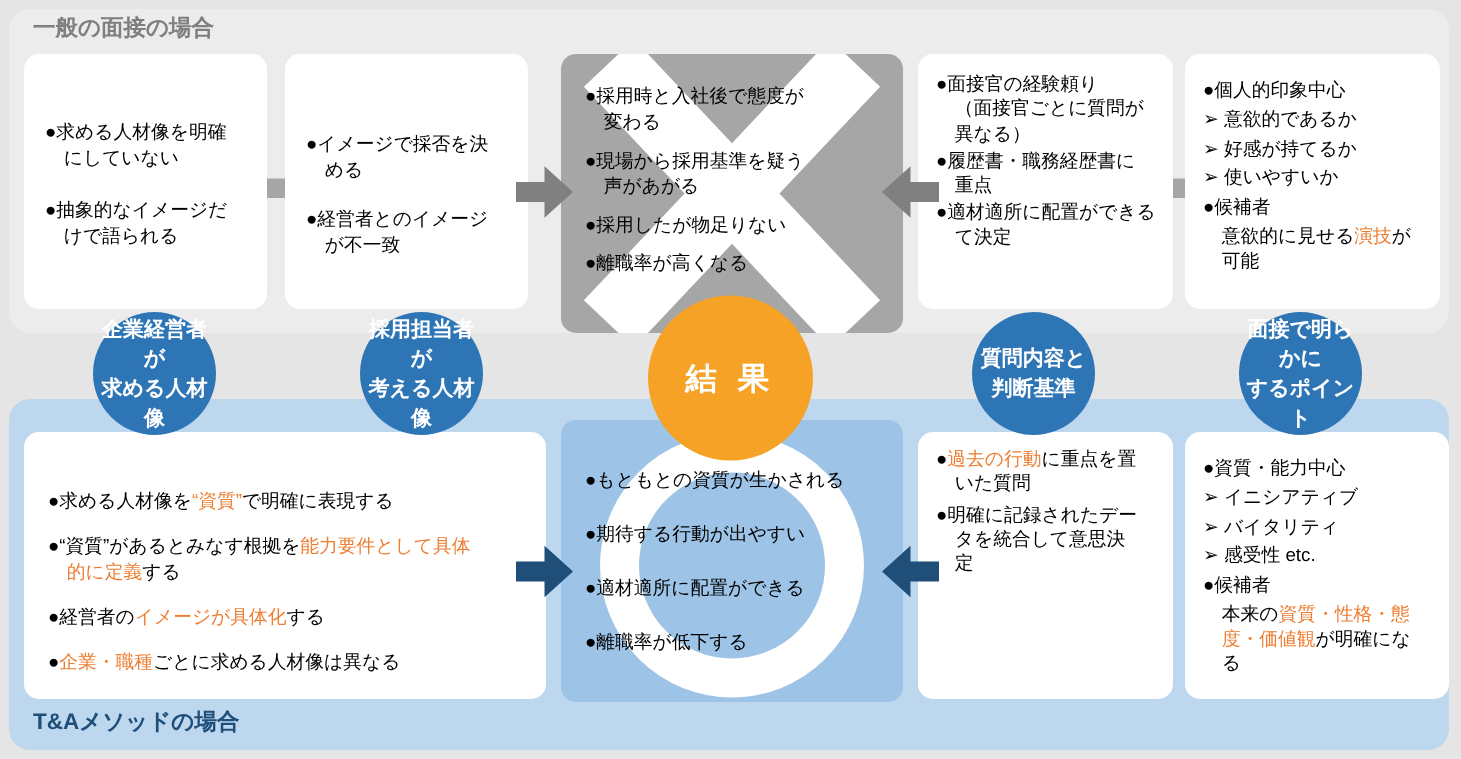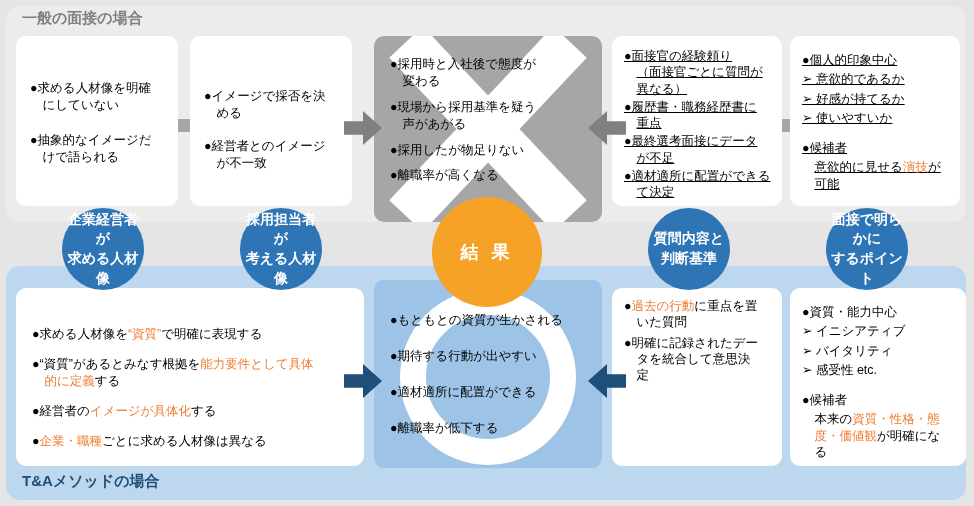--- a/index.html
+++ b/index.html
@@ -10,37 +10,37 @@
   .panel-top { left: 6px; top: 6px; width: 960px; height: 216px; background: var(--panelgray, #ECECEC); z-index: 0; }
   .panel-bottom { left: 6px; top: 266px; width: 960px; height: 234px; background: var(--panelblue, #BDD7EE); z-index: 0; }
 
   .panel-title { position: absolute; font-size: 15px; font-weight: bold; z-index: 4; }
   .title-top { left: 22px; top: 9px; color: var(--titlegray, #7F7F7F); }
   .title-bottom { left: 22px; top: 472px; color: var(--darkblue, #1F4E79); }
 
   .box { position: absolute; background: #fff; border-radius: 10px; font-size: 12.5px; line-height: 1.35; color: #000; z-index: 1; }
   .line { white-space: pre-wrap; padding-left: 1em; text-indent: -1em; }
   .line.indent { text-indent: 0; }
-  .line.gap { margin-top: 14px; }
+  .line.gap { margin-top: 4px; }
   .c-orange { color: var(--orange, #ED7D31); }
   .c-blue { color: var(--blue, #2E75B6); }
 
   .box-t1 { left: 16px; top: 36px; width: 162px; height: 170px; padding: 44px 12px 0 14px; }
   .box-t1 .line { margin-bottom: 18px; }
   .box-t2 { left: 190px; top: 36px; width: 162px; height: 170px; padding: 52px 12px 0 14px; }
   .box-t2 .line { margin-bottom: 16px; }
 
   .box-tc { left: 374px; top: 36px; width: 228px; height: 186px; background: var(--boxgray, #A6A6A6); overflow: hidden; }
   .box-tc .content { position: relative; z-index: 1; padding: 20px 12px 0 16px; }
   .box-tc .line { margin-bottom: 9px; }
 
-  .box-t3 { left: 612px; top: 36px; width: 170px; height: 170px; padding: 12px 6px 0 12px; line-height: 1.3; text-decoration: underline; }
+  .box-t3 { left: 612px; top: 36px; width: 170px; height: 170px; padding: 12px 6px 0 12px; line-height: 1.3; }
   .box-t3 .line { margin-bottom: 2px; }
   .box-t4 { left: 790px; top: 36px; width: 170px; height: 170px; padding: 16px 6px 0 12px; line-height: 1.3; }
-  .box-t4 .line { margin-bottom: 3px; text-decoration: underline; }
+  .box-t4 .line { margin-bottom: 3px; }
 
   .box-b1 { left: 16px; top: 288px; width: 348px; height: 178px; padding: 38px 12px 0 16px; }
   .box-b1 .line { margin-bottom: 13px; }
 
   .box-bc { left: 374px; top: 280px; width: 228px; height: 188px; background: var(--midblue, #9DC3E6); overflow: hidden; }
   .box-bc .content { position: relative; z-index: 1; padding: 32px 12px 0 16px; }
   .box-bc .line { margin-bottom: 19px; }
 
   .box-b3 { left: 612px; top: 288px; width: 170px; height: 178px; padding: 10px 6px 0 12px; line-height: 1.3; }
   .box-b3 .line { margin-bottom: 4px; }
@@ -60,21 +60,21 @@
   .arrow-bl { left: 344px; top: 362px; color: var(--arrowblue, #1F4E79); }
   .arrow-br { left: 588px; top: 362px; color: var(--arrowblue, #1F4E79); }
 
   .circle { position: absolute; border-radius: 50%; display: flex; align-items: center; justify-content: center; text-align: center; color: #fff; font-weight: bold; z-index: 3; }
   .circle span { white-space: pre-line; }
   .circle-small { width: 82px; height: 82px; background: var(--circleblue, #2E75B6); font-size: 14px; line-height: 1.4; }
   .c-pos1 { left: 62px; top: 208px; }
   .c-pos2 { left: 240px; top: 208px; }
   .c-pos3 { left: 648px; top: 208px; }
   .c-pos4 { left: 826px; top: 208px; }
-  .circle-result { left: 432px; top: 197px; width: 110px; height: 110px; background: var(--circleorange, #F5A226); font-size: 18px; letter-spacing: 4px; }
+  .circle-result { left: 432px; top: 197px; width: 110px; height: 110px; background: var(--circleorange, #F5A226); font-size: 21px; letter-spacing: 4px; }
 </style>
 </head>
 <body>
 
 <div class="canvas">
 
   <div class="panel panel-top"></div>
   <div class="panel panel-bottom"></div>
 
   <div class="panel-title title-top">一般の面接の場合</div>
@@ -116,22 +116,20 @@
       </div>
   </div>
 
   <div class="box box-t3">
     <div>
         <div class="line"><span>●面接官の経験頼り
 （面接官ごとに質問が
 異なる）</span></div>
         <div class="line"><span>●履歴書・職務経歴書に
 重点</span></div>
-        <div class="line"><span>●最終選考面接にデータ
-が不足</span></div>
         <div class="line"><span>●適材適所に配置ができる
 て決定</span></div>
       </div>
   </div>
 
   <div class="box box-t4">
     <div>
         <div class="line"><span>●個人的印象中心</span></div>
         <div class="line"><span>➢ 意欲的であるか</span></div>
         <div class="line"><span>➢ 好感が持てるか</span></div>

